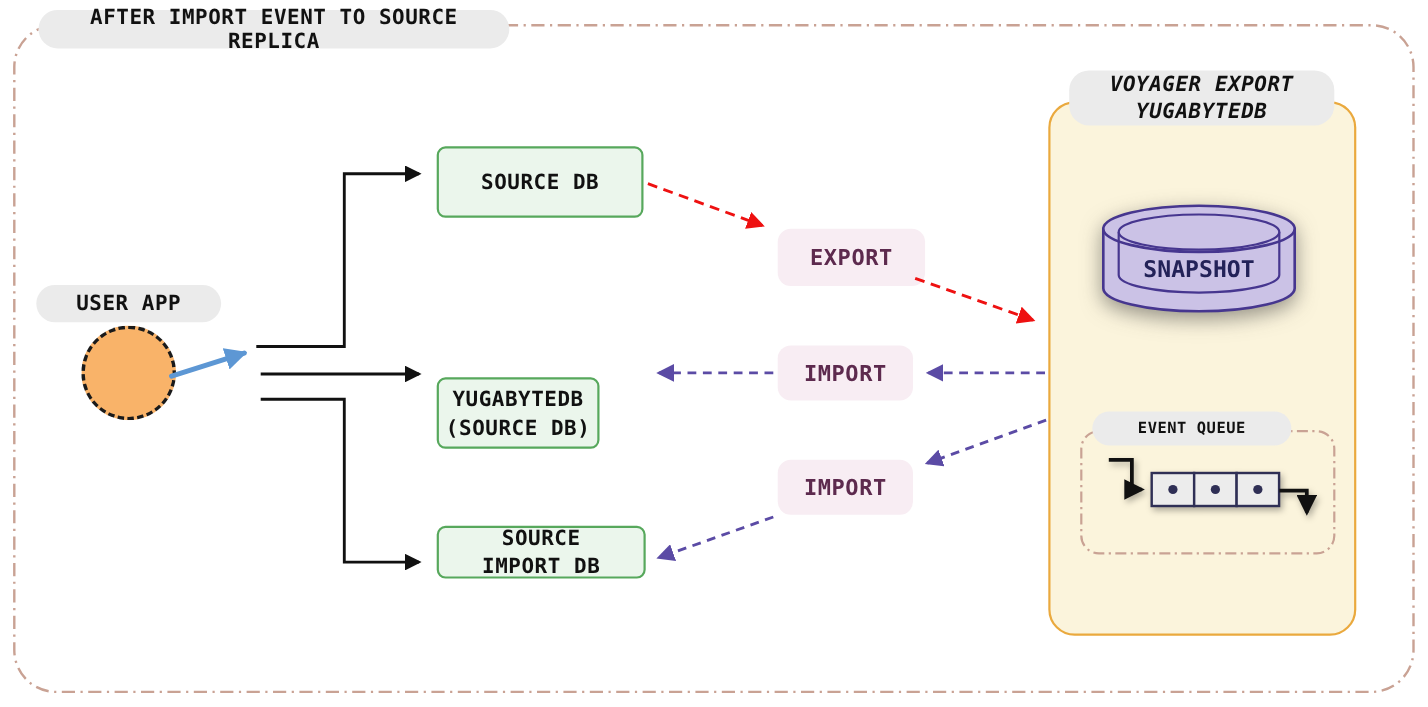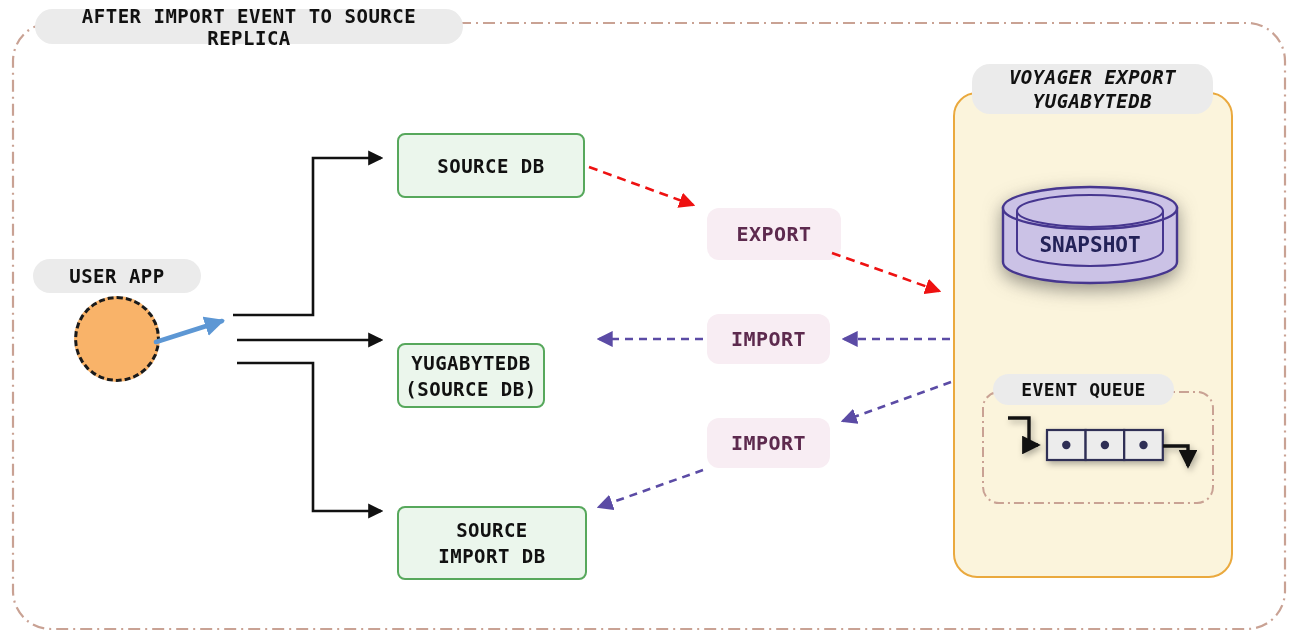--- a/index.html
+++ b/index.html
@@ -16,34 +16,34 @@
     background:var(--c-pill_bg,#ebebeb);
     color:var(--c-pill_text,#111);
     border-radius:18px;
     display:flex;align-items:center;justify-content:center;
     font-weight:bold;letter-spacing:.5px;
     z-index:6;text-align:center;
   }
   .pill-title{left:35px;top:9px;width:428px;height:35px;font-size:19px;}
   .pill-userapp{left:33px;top:259px;width:168px;height:34px;font-size:19px;text-align:center;}
   .pill-voyager{left:972px;top:64px;width:241px;height:50px;font-size:19px;line-height:24px;flex-direction:column;font-style:italic;}
-  .pill-eventqueue{left:993px;top:374px;width:181px;height:31px;font-size:18px;}
+  .pill-eventqueue{left:993px;top:374px;width:181px;height:31px;font-size:14px;}
   
   .node{
     background:var(--c-node_green_bg,#ebf6ec);
     border:2px solid var(--c-node_green_border,#57a85c);
     border-radius:8px;
     color:var(--c-node_text,#111);
     display:flex;flex-direction:column;align-items:center;justify-content:center;
     font-weight:bold;font-size:19px;letter-spacing:.5px;line-height:26px;
     z-index:2;text-align:center;
   }
   .node-source{left:397px;top:133px;width:188px;height:65px;}
   .node-target{left:397px;top:302px;width:148px;height:65px;margin-top:41px;}
-  .node-replica{left:397px;top:506px;width:190px;height:74px;}
+  .node-replica{left:397px;top:478px;width:190px;height:48px;}
   
   .op{
     background:var(--c-op_pink_bg,#f8edf3);
     color:var(--c-op_pink_text,#5d2a4e);
     border-radius:12px;
     display:flex;align-items:center;justify-content:center;
     font-weight:bold;font-size:20px;letter-spacing:.5px;
     z-index:2;
   }
   .op-export{left:707px;top:208px;width:134px;height:52px;}

